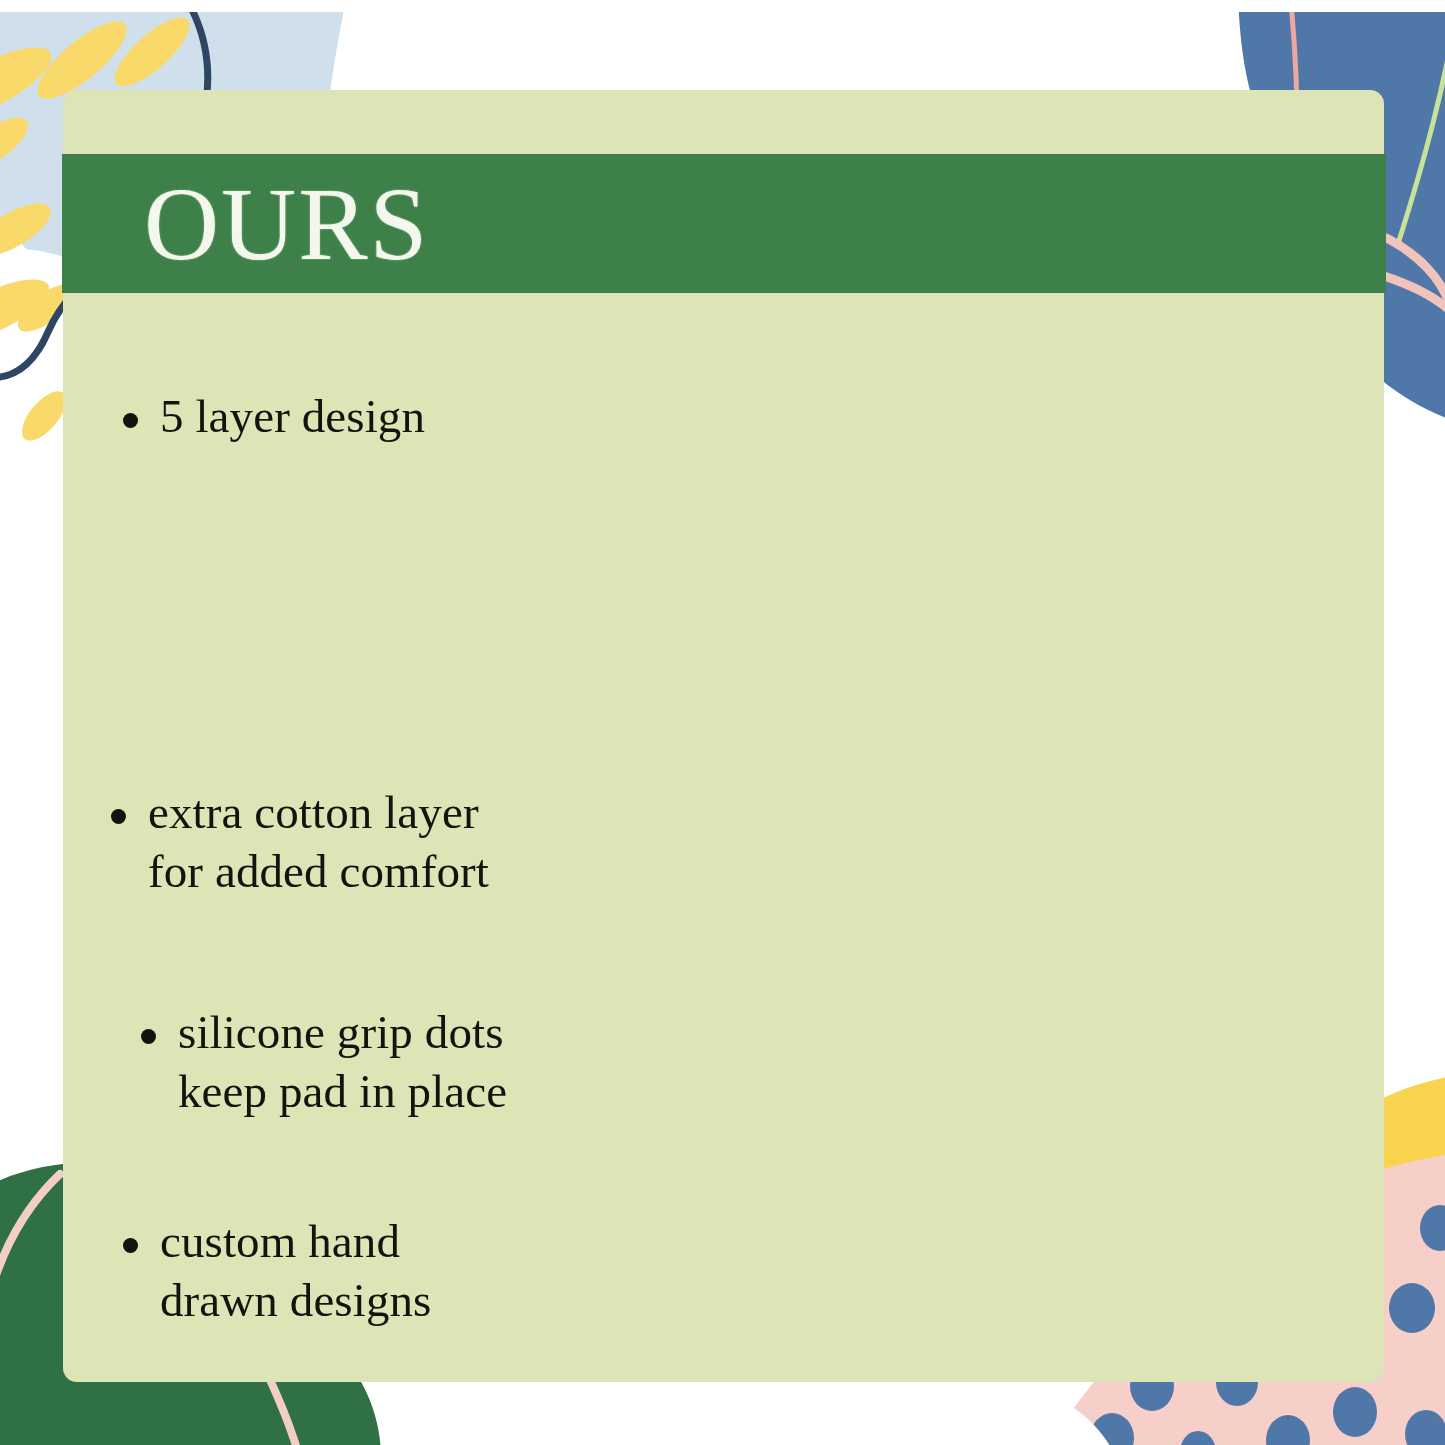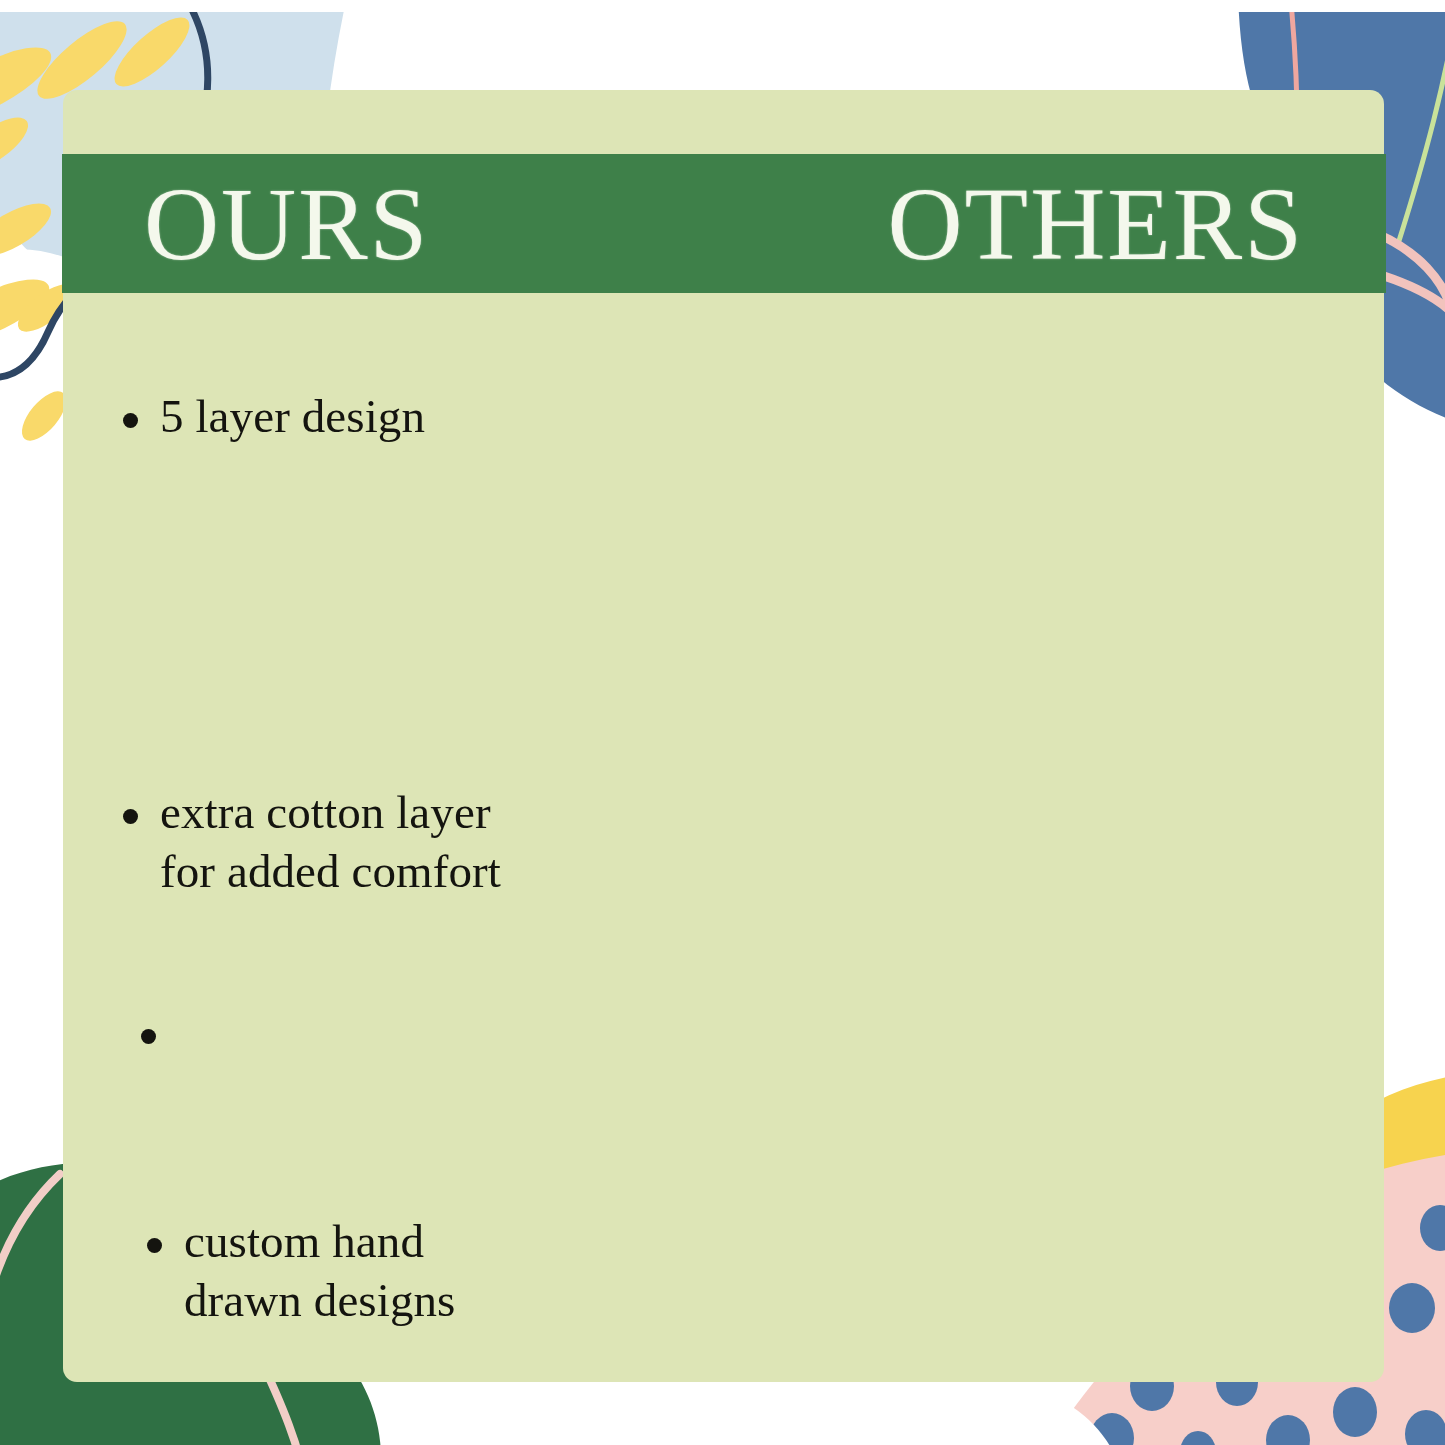--- a/index.html
+++ b/index.html
@@ -106,23 +106,23 @@
     font-size: 47px;
     line-height: 1.26;
     font-weight: 400;
     letter-spacing: 0.1px;
     white-space: pre-line;
   }
 
   
   .o1 { left: 60px;  top: 94px;  }
   .o2 { left: 60px;  top: 283px; }
-  .o3 { left: 60px;  top: 490px; justify-content: space-between; }
+  .o3 { left: 48px;  top: 490px; justify-content: space-between; }
   .o4 { left: 78px;  top: 710px; }
-  .o5 { left: 84px;  top: 919px; }
+  .o5 { left: 60px;  top: 919px; }
 </style>
 </head>
 <body>
 
 <div id="stage">
 
   <svg id="bg" viewBox="0 0 1445 1445">
     <rect x="0" y="0" width="1445" height="1445" fill="#ffffff"></rect>
 
     <path fill="#cfe0ec" d="M -40,-30 L 350,-30 C 330,60 318,150 322,228 C 326,300 310,330 250,336
@@ -182,38 +182,39 @@
     </g>
 
     <path fill="#ffffff" d="M 1020,1372 C 1060,1382 1092,1404 1110,1434 C 1118,1450 1122,1462 1122,1475 L 1010,1475 Z"></path>
   </svg>
 
   <div id="card"></div>
 
   <div id="title-band">
     <div class="title-row">
       <span class="tw">OURS</span>
-      <span class="tw">OTHERS</span>
     </div>
   </div>
 
   <div id="columns">
 
     <div class="col col-ours">
       <div class="bullet o1">
         <span class="dot"></span>
         <span class="btext">5 layer design</span>
       </div>
       <div class="bullet o3">
         <span class="dot"></span>
         <span class="btext">extra cotton layer
 for added comfort</span>
       </div>
       <div class="bullet o4">
         <span class="dot"></span>
+        <span class="btext">silicone grip dots
+keep pad in place</span>
       </div>
       <div class="bullet o5">
         <span class="dot"></span>
         <span class="btext">custom hand
 drawn designs</span>
       </div>
     </div>
 
     <div class="col col-others">
       

